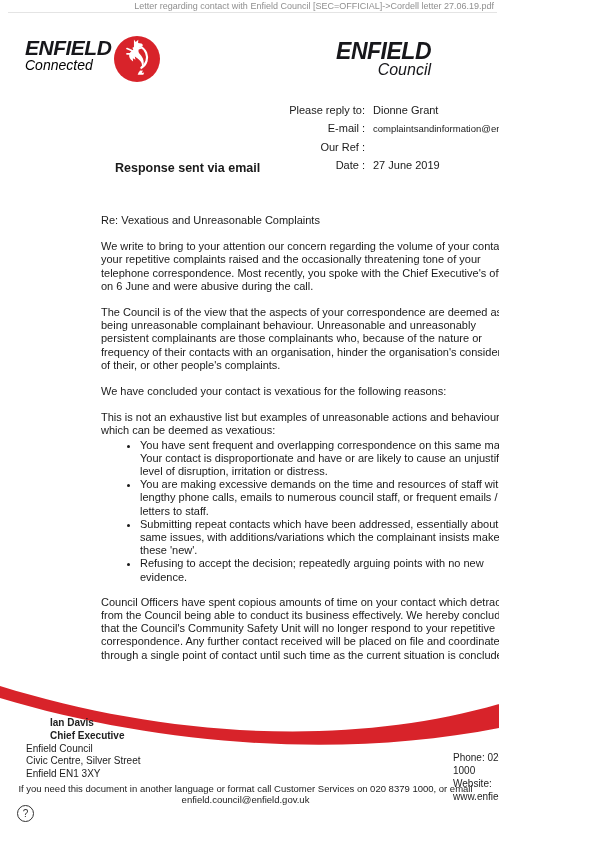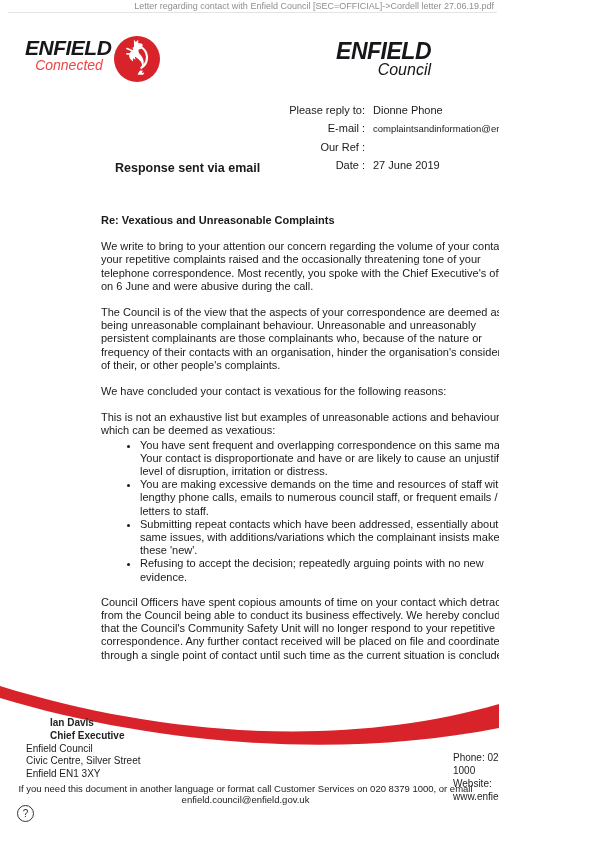--- a/index.html
+++ b/index.html
@@ -4,39 +4,39 @@
 <style>
   html,body{margin:0;padding:0;background:#fff;}
   .page{position:relative;width:499px;height:851px;background:#ffffff;overflow:hidden;
         font-family:"Liberation Sans",sans-serif;color:#1a1a1a;}
   
   .titlebar-text{position:absolute;top:1px;right:5px;font-size:9px;color:#8f8f8f;}
   .titlebar-rule{position:absolute;top:12px;left:8px;right:2px;border-top:1px solid #e4e4e4;}
   
   .logo-left{position:absolute;left:25px;top:36px;width:88px;}
   .logo-left .brand-name{font-size:21px;font-weight:bold;font-style:italic;letter-spacing:-0.5px;color:#17171b;}
-  .logo-left .brand-tag{font-size:14px;font-style:italic;text-align:center;margin-top:-3px;color:#ef4444;}
+  .logo-left .brand-tag{font-size:14px;font-style:italic;text-align:left;margin-top:-3px;color:#000000;}
   .roundel{position:absolute;left:114px;top:36px;width:46px;height:46px;border-radius:50%;
            background:#d8232a;display:flex;align-items:center;justify-content:center;}
   .logo-right{position:absolute;right:68px;top:38px;width:140px;text-align:right;}
   .logo-right .brand-name{font-size:23px;font-weight:bold;font-style:italic;letter-spacing:-0.5px;color:#17171b;}
   .logo-right .brand-tag{font-size:16px;font-style:italic;margin-top:-4px;color:#17171b;}
   .lion-right{position:absolute;left:532px;top:20px;color:#d8232a;}
   .roundel .lion{color:#ffffff;}
   
   .meta{position:absolute;left:240px;top:101px;font-size:11px;}
   .meta-row{display:flex;line-height:18px;}
   .meta-label{width:125px;text-align:right;}
   .meta-value{padding-left:8px;white-space:nowrap;}
   .meta-row.email .meta-value{font-size:9.5px;line-height:19px;}
   .reply-note{position:absolute;left:115px;top:161px;font-size:12.5px;font-weight:bold;}
   
   .letter{position:absolute;left:101px;top:214px;width:425px;font-size:11px;line-height:13.2px;}
   .letter p{margin:0 0 13px 0;}
-  .letter p.subject{font-weight:bold;}
+  .letter p.subject{font-weight:normal;}
   .letter p.list-intro{margin-bottom:1px;}
   .letter ul{margin:0 0 12px 0;padding-left:39px;}
   .letter li{margin:0;padding:0;}
   .letter p.closing{margin-bottom:0;}
   
   .swoosh{position:absolute;left:0;top:648px;}
   .sig-block{position:absolute;left:26px;top:717px;font-size:10px;line-height:12.8px;color:#222;}
   .sig-block .bold{font-weight:bold;padding-left:24px;}
   .contact-block{position:absolute;left:453px;top:751px;font-size:10px;line-height:13px;color:#222;}
   .language-line{position:absolute;left:0;right:8px;top:783px;text-align:center;font-size:9.5px;color:#222;}
@@ -74,21 +74,21 @@
     <div class="brand-name">ENFIELD</div>
     <div class="brand-tag">Council</div>
   </div>
   <svg class="lion-right" width="60" height="84" viewBox="0 0 64 92">
       <use href="#lion"></use>
     </svg>
 
   <div class="meta">
     <div class="meta-row">
       <div class="meta-label">Please reply to:</div>
-      <div class="meta-value">Dionne Phone</div>
+      <div class="meta-value">Dionne Grant</div>
     </div>
     <div class="meta-row email">
       <div class="meta-label">E-mail :</div>
       <div class="meta-value">complaintsandinformation@enfield.gov.uk</div>
     </div>
     <div class="meta-row">
       <div class="meta-label">Our Ref :</div>
       <div class="meta-value"></div>
     </div>
     <div class="meta-row">

